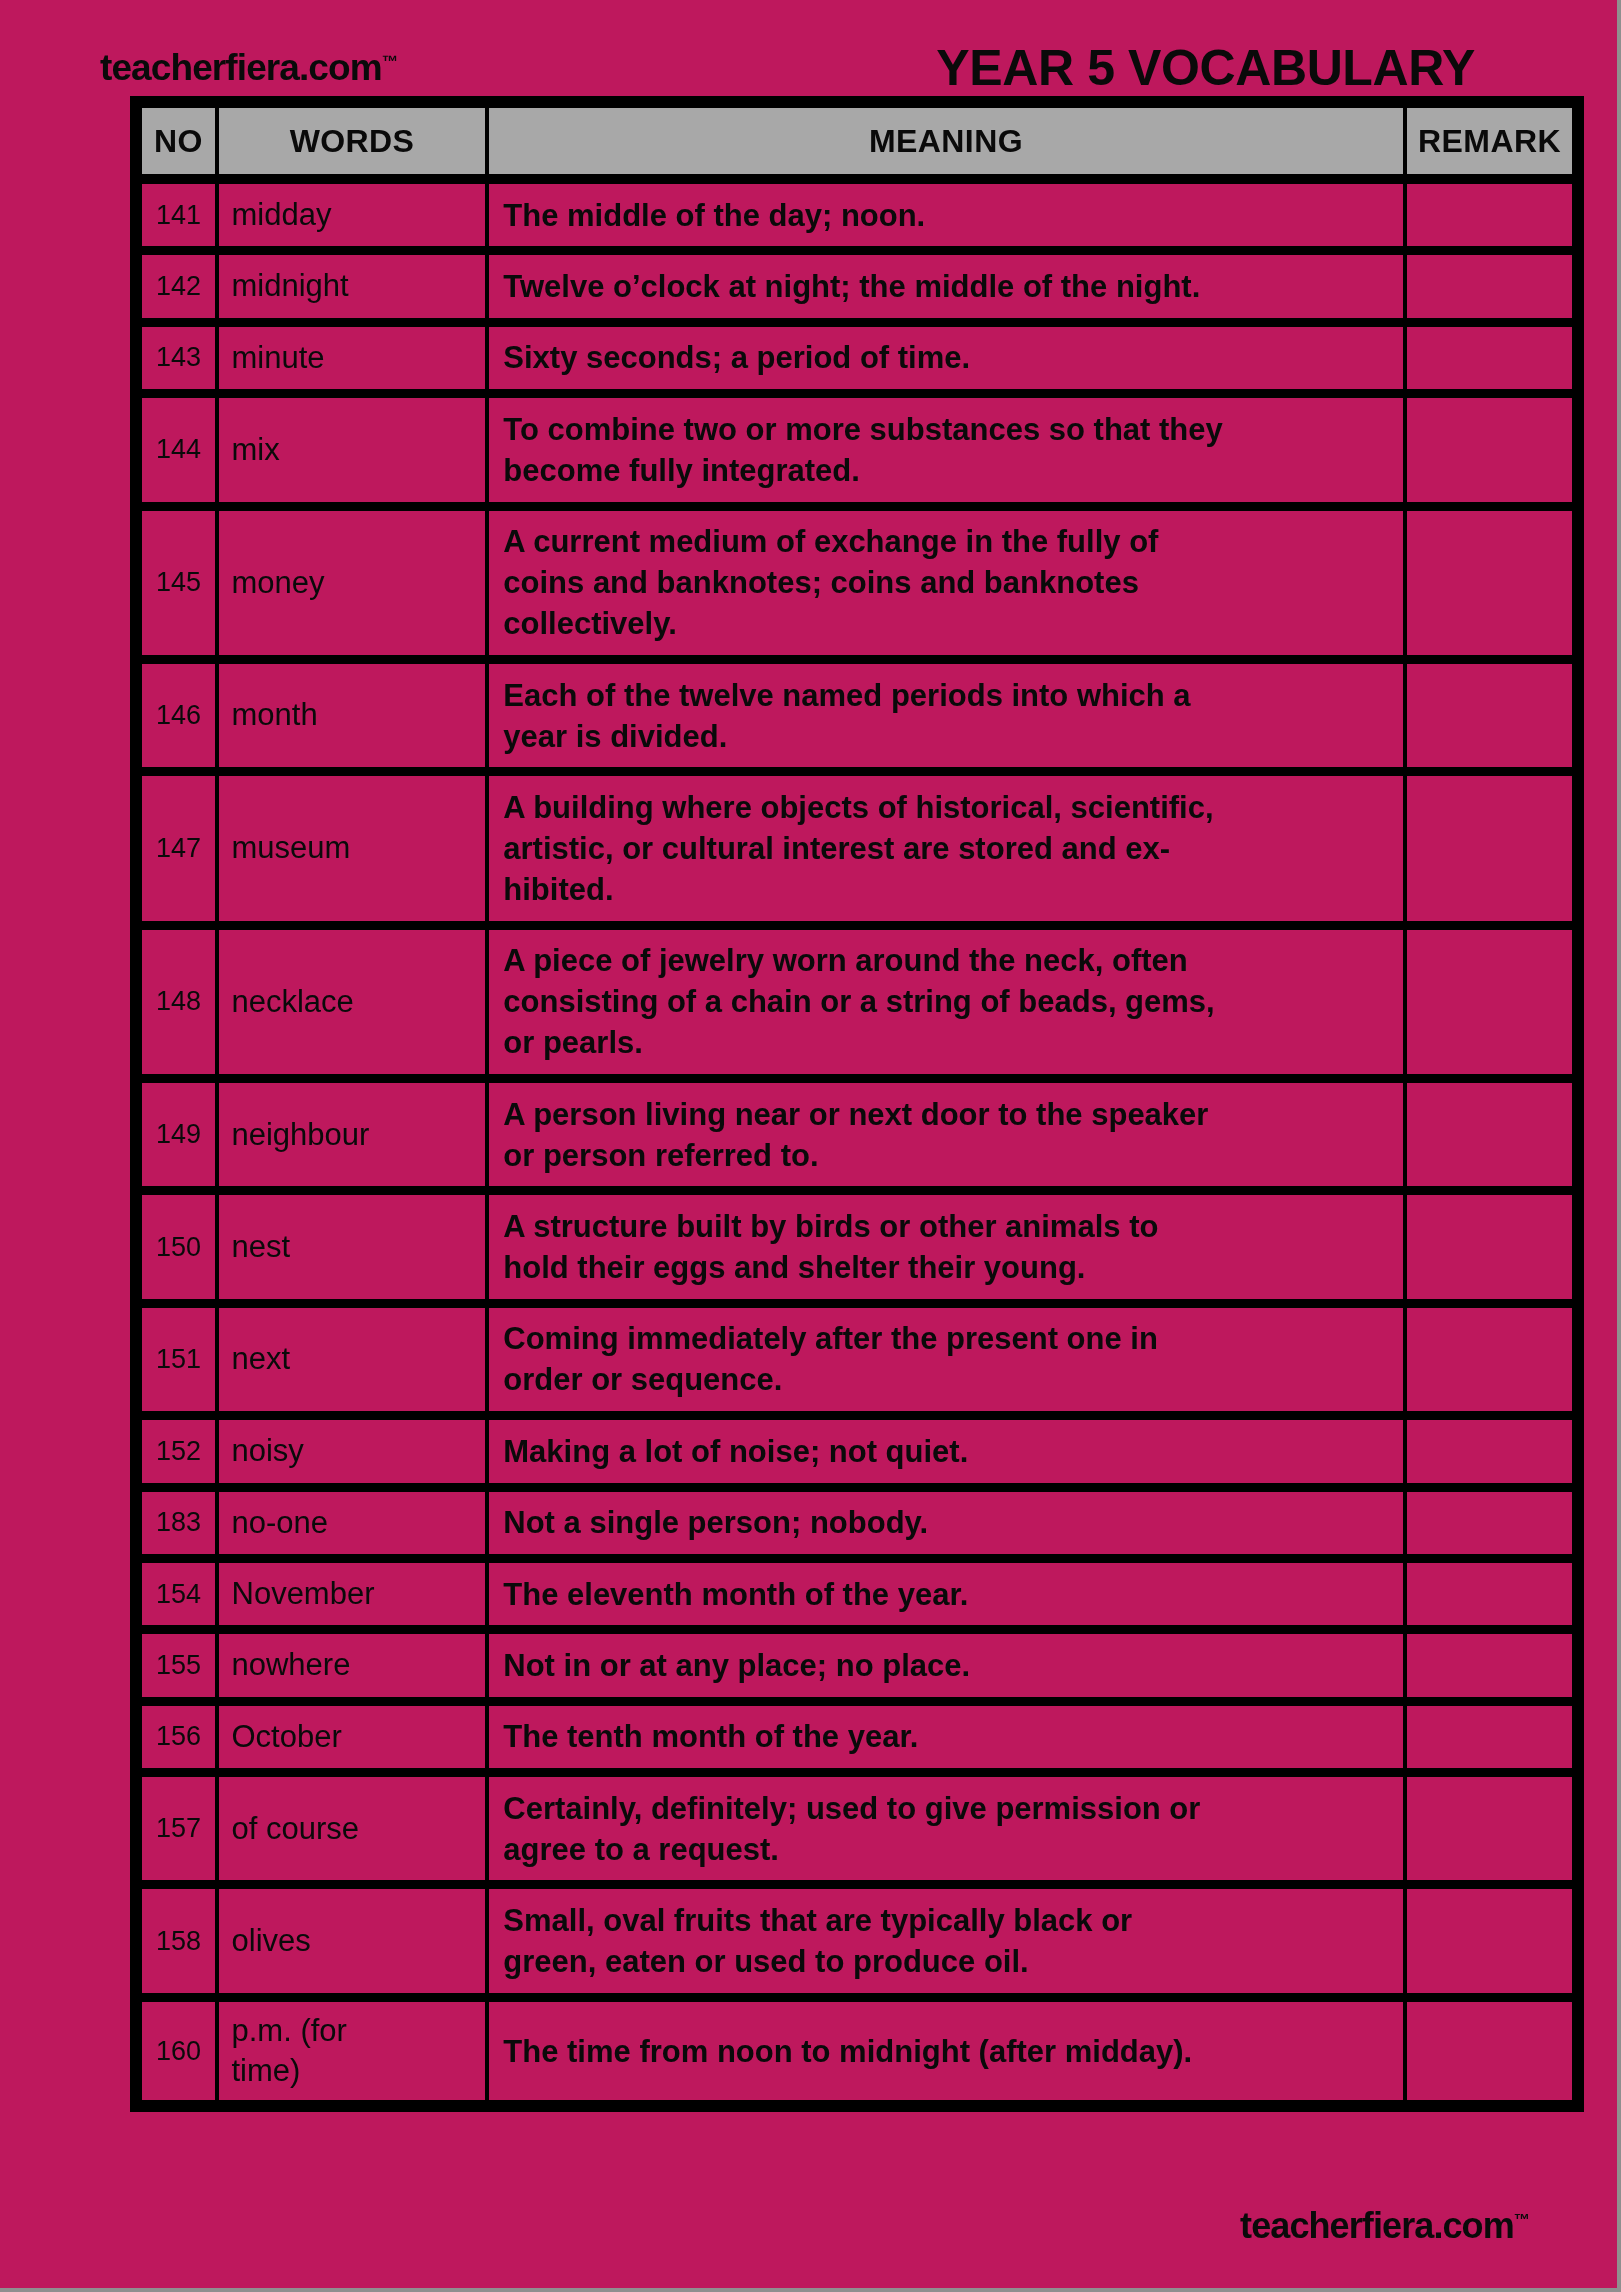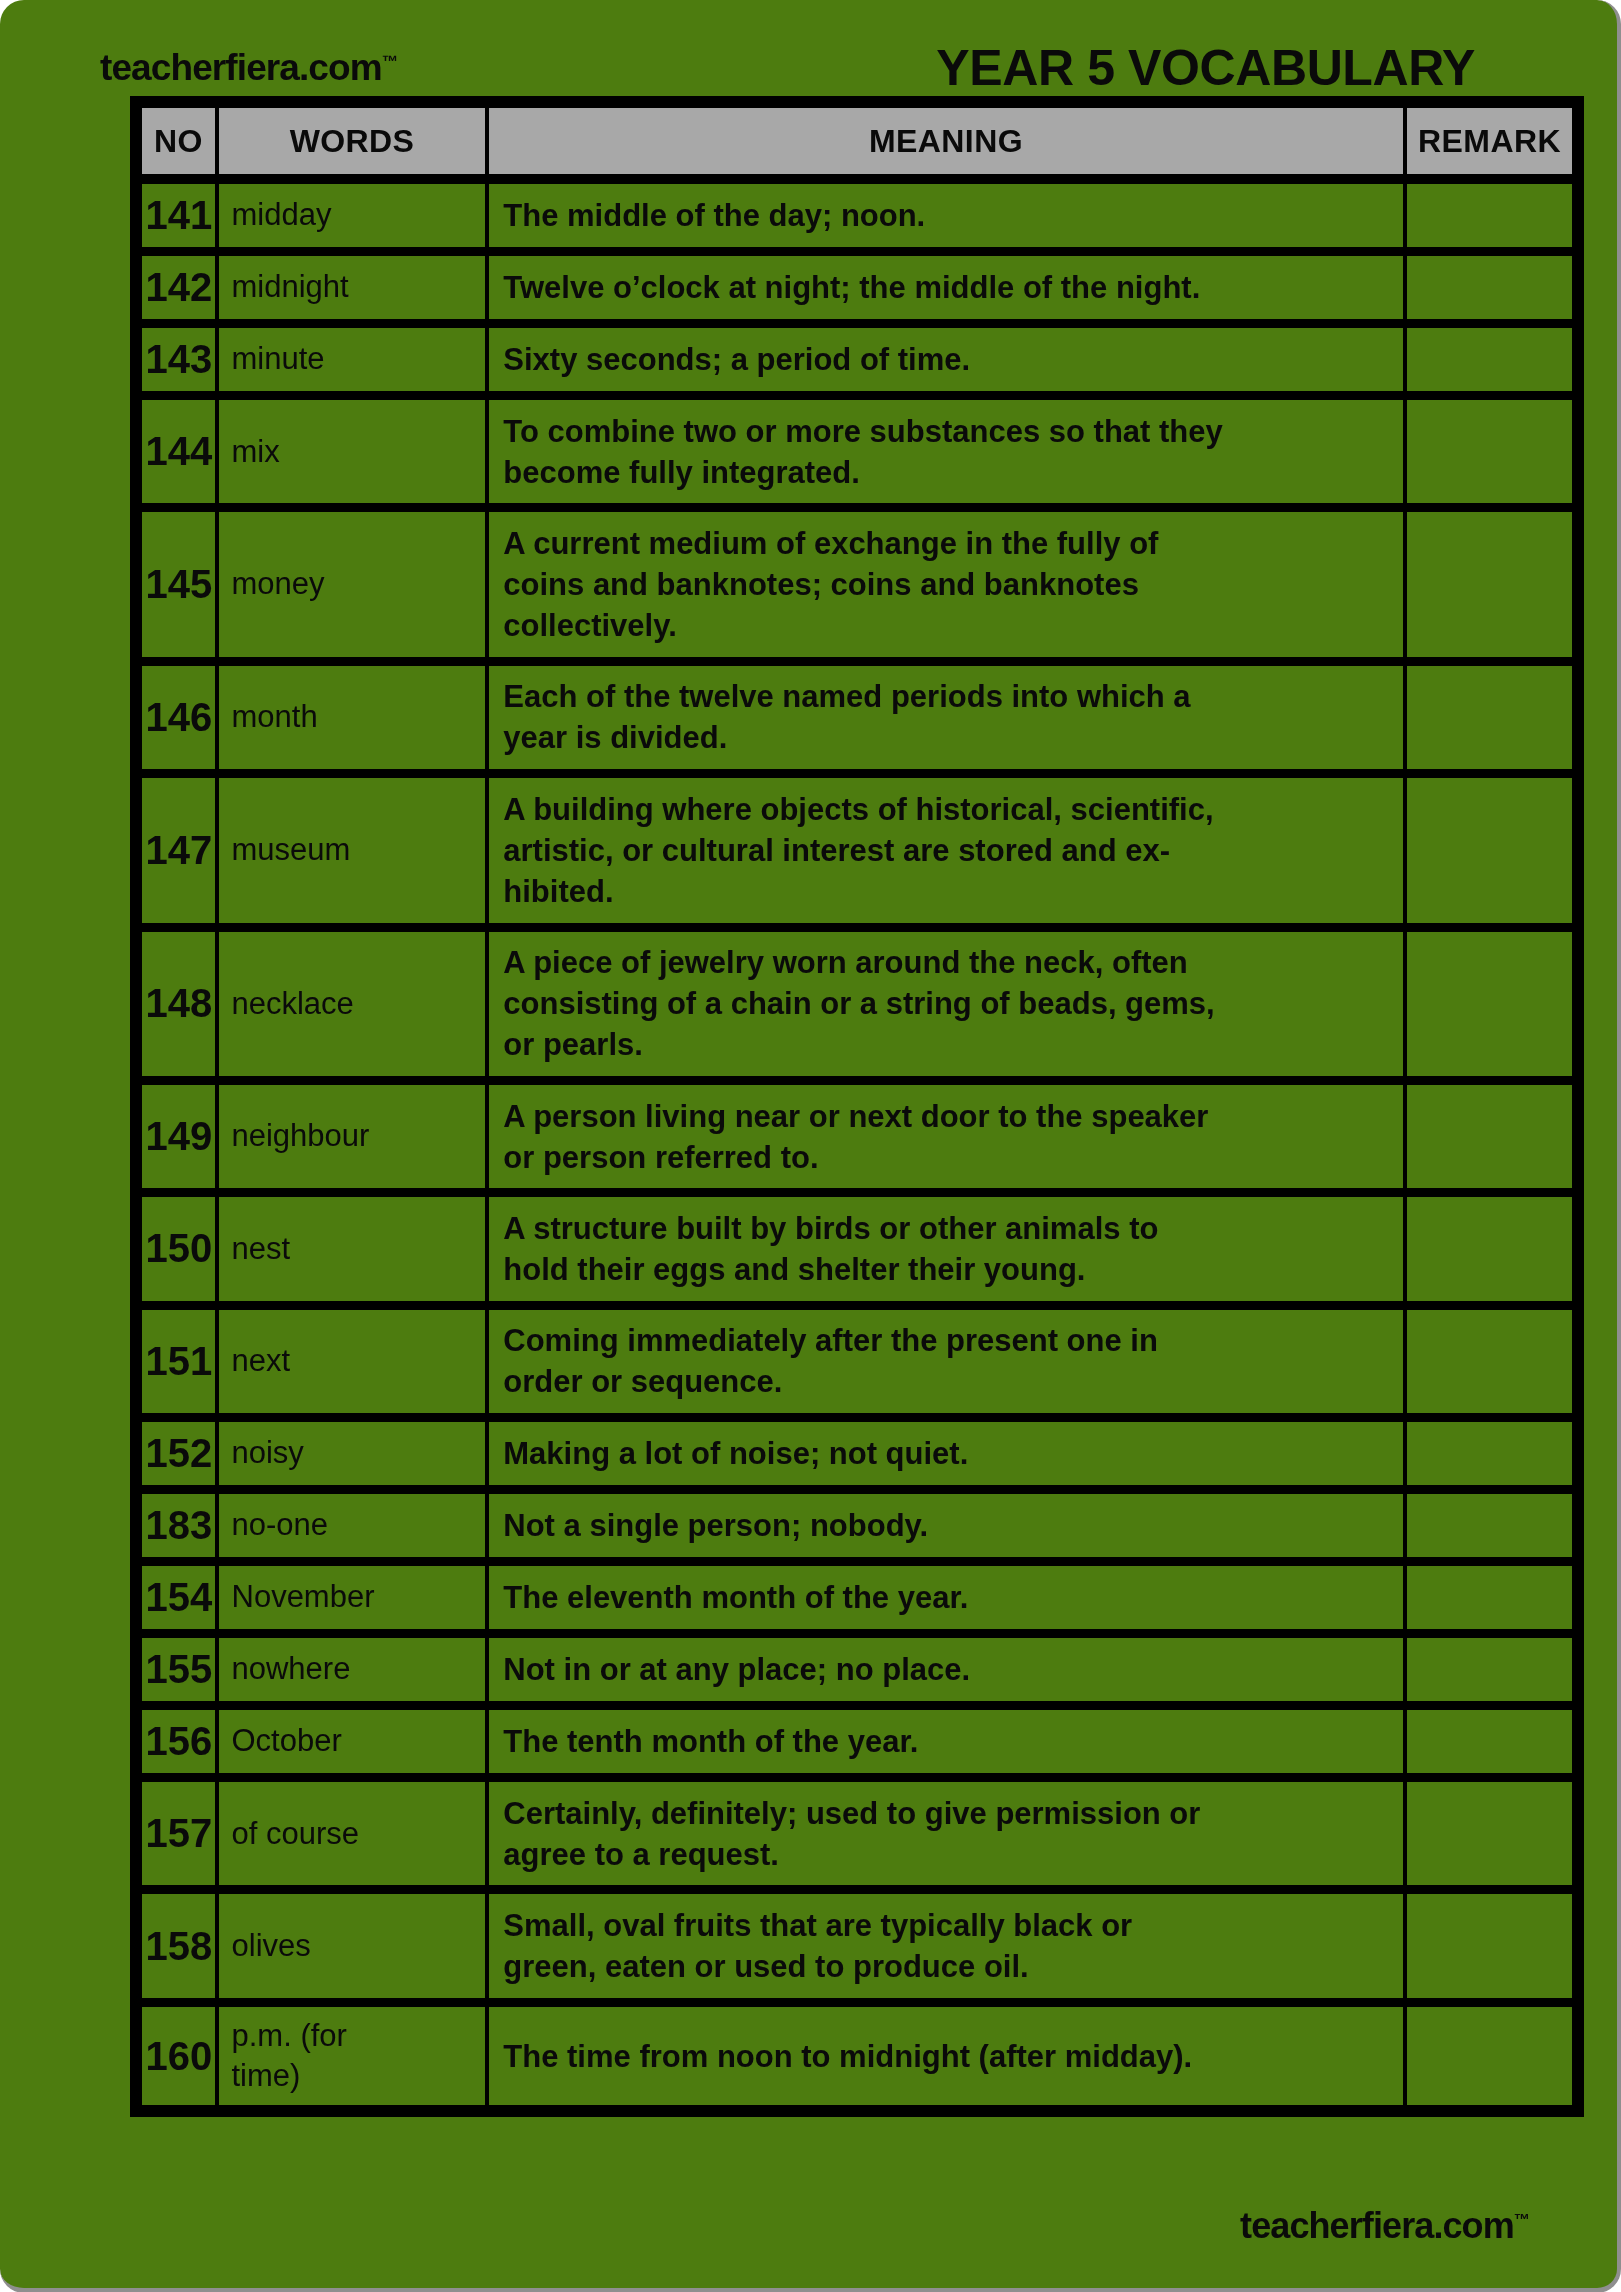--- a/index.html
+++ b/index.html
@@ -8,24 +8,23 @@
     width: 1621px;
     height: 2293px;
     font-family: "Liberation Sans", sans-serif;
     color: #0a0a0a;
     position: relative;
     overflow: hidden;
   }
   .page {
     position: absolute;
     inset: 0;
-    background: #4d7c0f;
+    background: #be185d;
     border-right: 4.5px solid var(--edge-color, #8f8f8f);
     border-bottom: 5.4px solid var(--edge-color, #8f8f8f);
-    border-radius: 24px;
   }
   .brand-top {
     position: absolute;
     left: 100px;
     top: 47px;
     font-size: 37px;
     font-weight: 700;
     letter-spacing: -0.9px;
     white-space: nowrap;
   }
@@ -65,23 +64,22 @@
     background: var(--header-bg, #a8a8a8);
     height: 77px;
     font-size: 32px;
     font-weight: 700;
     text-align: center;
     letter-spacing: 0.4px;
     border-bottom-width: 10.7px;
   }
   .cell-no {
     text-align: center;
-    font-size: 40px;
+    font-size: 27px;
     padding: 9px 3.6px;
-    font-weight: bold;
   }
   .cell-word {
     font-size: 31px;
     padding: 9px 7.2px 9px 12.5px;
     white-space: pre-line;
     line-height: 1.3;
   }
   .cell-meaning {
     font-size: 31px;
     line-height: 41px;

